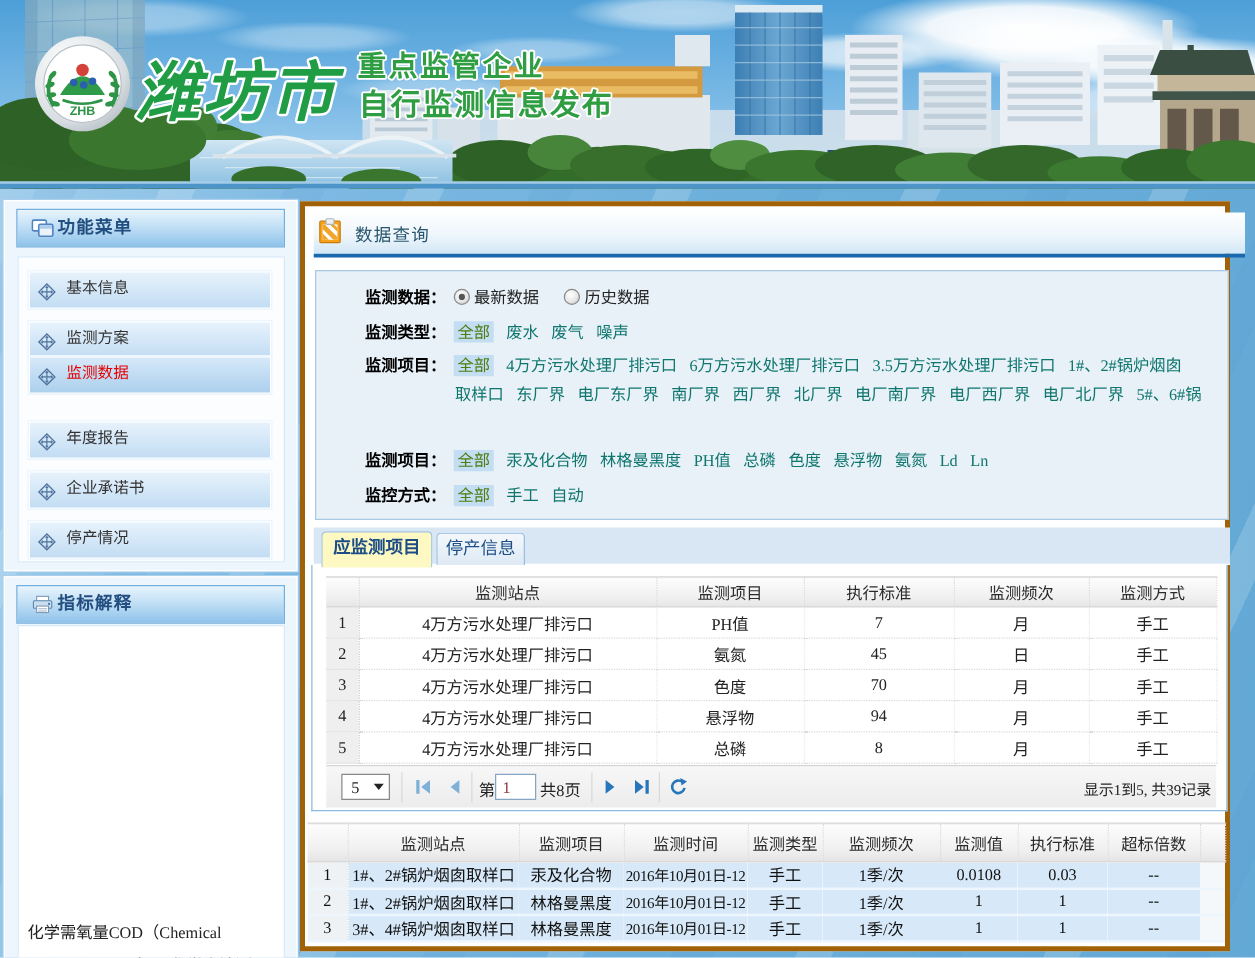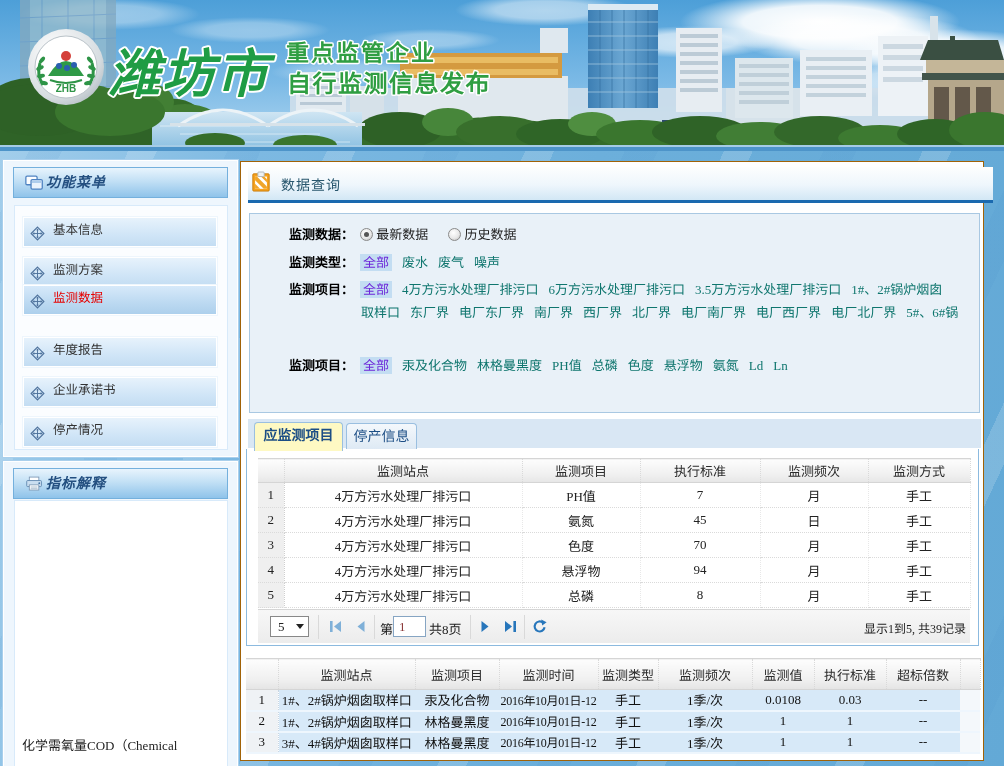--- a/index.html
+++ b/index.html
@@ -15,50 +15,50 @@
 .abs{position:absolute}
 
 #banner{left:0;top:0;width:1004px;height:151px;overflow:hidden}
 
 .sidepanel{left:3px;width:235px;background:#eef6fd;border:1px solid #ffffff;box-shadow:0 0 0 1px #a9cfec}
 #panelA{top:160px;height:297px}
 #panelB{top:461px;height:310px}
 .sidehead{position:absolute;left:9px;right:9px;top:6px;height:31px;
   background:linear-gradient(180deg,#e8f4fd 0,#c2e0f5 45%,#8fc3ea 100%);
   border:1px solid #74b0dd;
-  color:#234f80;font-size:14px;font-weight:bold;line-height:29px;font-style:italic;}
+  color:#234f80;font-size:14px;font-weight:bold;line-height:29px;}
 .sidehead .ttl{margin-left:32px;letter-spacing:1px}
 .hico{position:absolute;left:11px;top:7px}
 .dico{position:absolute;left:7px;top:9px}
 #menuwrap{position:absolute;left:10px;right:9px;top:44px;bottom:6px;background:#fbfdff;border:1px solid #d8eafa}
 .mitem{position:absolute;left:7px;width:196px;height:32px;
   background:linear-gradient(180deg,#e8f3fc 0,#d0e5f7 60%,#c2dcf2 100%);
   border:1px solid #eef6fd;box-shadow:inset 0 0 0 1px #ffffff;
   font-size:12.5px;color:#333;line-height:27px}
 .mitem .txt{margin-left:30px}
 .mitem.on{background:linear-gradient(180deg,#d8eafa 0,#bcd9f1 60%,#abcfec 100%)}
 .mitem.on .txt{color:#e60000}
 #expl{position:absolute;left:10px;right:9px;top:38px;height:330px;background:#ffffff;border:1px solid #d8eafa;
   font-size:13px;color:#222;font-family:"Liberation Serif",serif}
 #expl .t{position:absolute;left:7px;top:231px;line-height:27px}
 .sidehead,.mitem,#qhead .tx,#filter,.tab,#pager{font-family:"Liberation Serif",serif}
 
-#main{left:240px;top:161px;width:744px;height:600px;background:#ffffff;border:1px solid #a16207}
+#main{left:240px;top:161px;width:744px;height:600px;background:#ffffff;border:4px solid #a16207}
 #qhead{position:absolute;left:7px;top:5px;width:745px;height:33px;
   background:linear-gradient(180deg,#fdfefe 0,#eef6fc 55%,#d2e7f5 100%);}
 #qhead .ic{position:absolute;left:3px;top:4px}
 #qhead .tx{position:absolute;left:33px;top:7px;font-size:14px;color:#29576e;letter-spacing:1px}
 #qline{position:absolute;left:7px;top:38px;width:745px;height:3px;background:#1a69af}
 
 #filter{position:absolute;left:8px;top:51px;width:731px;height:200px;border:1px solid #a9c8e2;background:#e9f1f8;
   font-size:13px;}
 .frow{position:absolute;left:39px;white-space:nowrap}
 .flabel{font-weight:bold;color:#000;}
 .flink{color:#0f766e;text-decoration:none}
-.fsel{background:#c3ddf2;padding:1px 3px;color:#6d28d9}
+.fsel{background:#c3ddf2;padding:1px 3px;color:#4d7c0f}
 .gap{display:inline-block;width:10px}
 .gap2{display:inline-block;width:6px}
 
 .radio{display:inline-block;width:13px;height:13px;border-radius:50%;
   background:radial-gradient(circle at 40% 35%,#ffffff 0,#e8e8e8 55%,#b9b9b9 100%);
   border:1px solid #8a8a8a;vertical-align:-2px;position:relative}
 .radio.sel:after{content:"";position:absolute;left:3px;top:3px;width:5px;height:5px;border-radius:50%;background:#555}
 
 #tabstrip{position:absolute;left:7px;top:257px;width:733px;height:30px;background:#d9e7f4;border-bottom:1px solid #ffffff}
 .tab{position:absolute;height:27px;border:1px solid #9abfe0;border-bottom:none;border-radius:4px 4px 0 0;
@@ -446,20 +446,21 @@
         </svg></span>
       <span class="tx">数据查询</span>
     </div>
   <div id="qline"></div>
   <div id="filter">
     <div class="frow" style="top:10px"><span class="flabel">监测数据：</span><span class="gap2"></span><span class="radio sel"></span> <span style="color:#222">最新数据</span><span class="gap"></span><span class="gap"></span><span class="radio"></span> <span style="color:#222">历史数据</span></div>
     <div class="frow" style="top:38px"><span class="flabel">监测类型：</span><span class="gap2"></span><span class="fsel">全部</span><span class="gap"></span><a class="flink">废水</a><span class="gap"></span><a class="flink">废气</a><span class="gap"></span><a class="flink">噪声</a></div>
     <div class="frow" style="top:65px"><span class="flabel">监测项目：</span><span class="gap2"></span><span class="fsel">全部</span><span class="gap"></span><a class="flink">4万方污水处理厂排污口</a><span class="gap"></span><a class="flink">6万方污水处理厂排污口</a><span class="gap"></span><a class="flink">3.5万方污水处理厂排污口</a><span class="gap"></span><a class="flink">1#、2#锅炉烟囱</a></div>
     <div class="frow" style="top:88px;left:111px"><a class="flink">取样口</a><span class="gap"></span><a class="flink">东厂界</a><span class="gap"></span><a class="flink">电厂东厂界</a><span class="gap"></span><a class="flink">南厂界</a><span class="gap"></span><a class="flink">西厂界</a><span class="gap"></span><a class="flink">北厂界</a><span class="gap"></span><a class="flink">电厂南厂界</a><span class="gap"></span><a class="flink">电厂西厂界</a><span class="gap"></span><a class="flink">电厂北厂界</a><span class="gap"></span><a class="flink">5#、6#锅</a></div>
     <div class="frow" style="top:141px"><span class="flabel">监测项目：</span><span class="gap2"></span><span class="fsel">全部</span><span class="gap"></span><a class="flink">汞及化合物</a><span class="gap"></span><a class="flink">林格曼黑度</a><span class="gap"></span><a class="flink">PH值</a><span class="gap"></span><a class="flink">总磷</a><span class="gap"></span><a class="flink">色度</a><span class="gap"></span><a class="flink">悬浮物</a><span class="gap"></span><a class="flink">氨氮</a><span class="gap"></span><a class="flink">Ld</a><span class="gap"></span><a class="flink">Ln</a></div>
+    <div class="frow" style="top:169px"><span class="flabel">监控方式：</span><span class="gap2"></span><span class="fsel">全部</span><span class="gap"></span><a class="flink">手工</a><span class="gap"></span><a class="flink">自动</a></div>
   </div>
   <div id="tabstrip"></div>
   <div class="tab" id="tab1">应监测项目</div>
   <div class="tab" id="tab2">停产信息</div>
   <div id="tabbox">
     <table id="grid1">
       <colgroup>
           <col style="width:26px">
           <col style="width:238px">
           <col style="width:118px">

